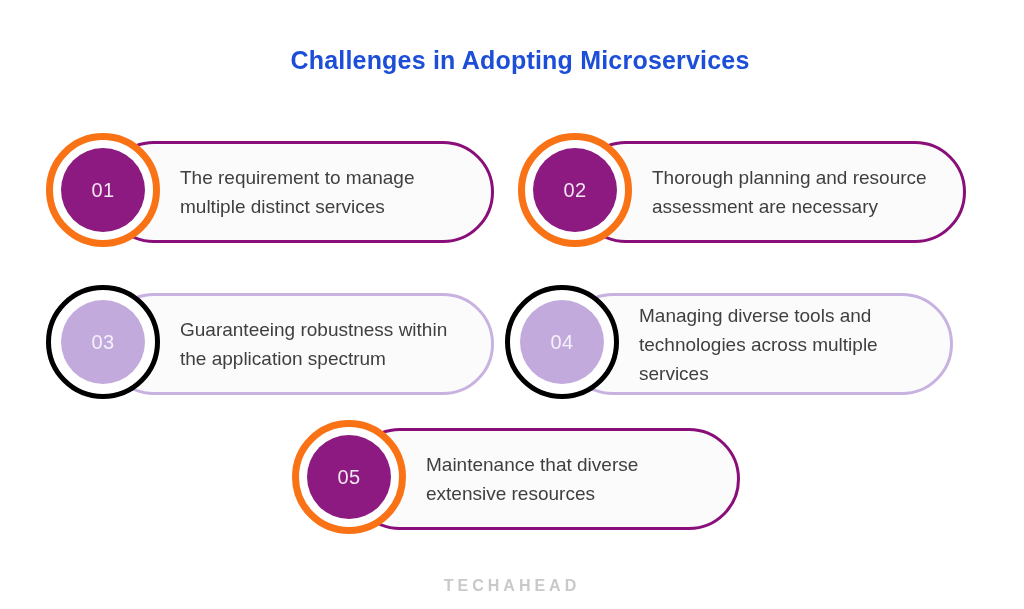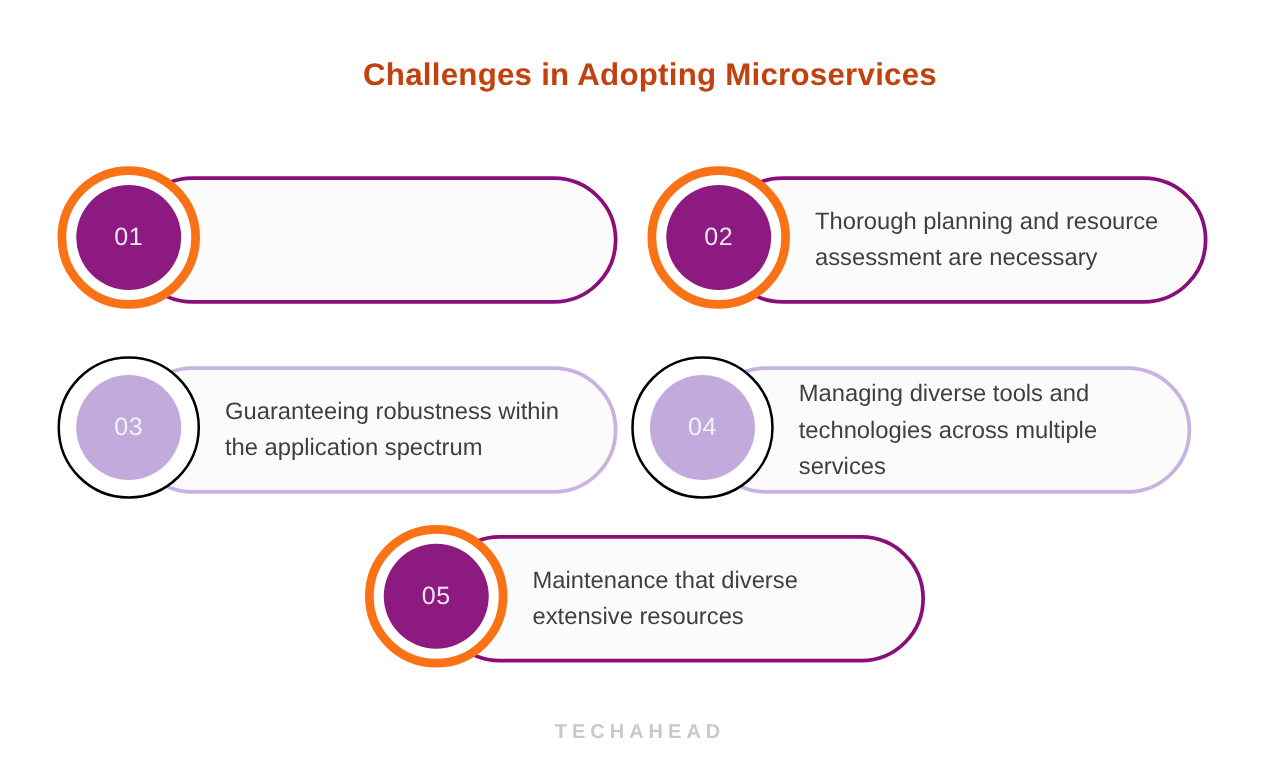--- a/index.html
+++ b/index.html
@@ -15,21 +15,21 @@
   }
 
   .title {
     position: absolute;
     top: 46px;
     left: 0;
     width: 1024px;
     text-align: center;
     font-size: 25px;
     font-weight: 700;
-    color: #c2410c;
+    color: #1d4ed8;
     letter-spacing: 0.2px;
     padding-left: 16px;
   }
 
   
   .item {
     position: absolute;
     width: 448px;
     height: 114px;
   }
@@ -70,21 +70,21 @@
     top: 0;
     width: 114px;
     height: 114px;
     border-radius: 50%;
     background: #ffffff;
     display: flex;
     align-items: center;
     justify-content: center;
   }
   .item--dark  .badge { border: 7px solid #f97316; }
-  .item--light .badge { border: 2px solid #000000; }
+  .item--light .badge { border: 5px solid #000000; }
 
   .badge-inner {
     width: 84px;
     height: 84px;
     border-radius: 50%;
     display: flex;
     align-items: center;
     justify-content: center;
     font-size: 20px;
     letter-spacing: 0.5px;
@@ -107,20 +107,21 @@
 </style>
 </head>
 <body>
 
 <div class="canvas">
 
   <h1 class="title">Challenges in Adopting Microservices</h1>
 
   <div class="item item--dark pos-1">
     <div class="pill"></div>
+    <div class="item-text">The requirement to manage multiple distinct services</div>
     <div class="badge">
       <div class="badge-inner">01</div>
     </div>
   </div>
 
   <div class="item item--dark pos-2">
     <div class="pill"></div>
     <div class="item-text">Thorough planning and resource assessment are necessary</div>
     <div class="badge">
       <div class="badge-inner">02</div>

